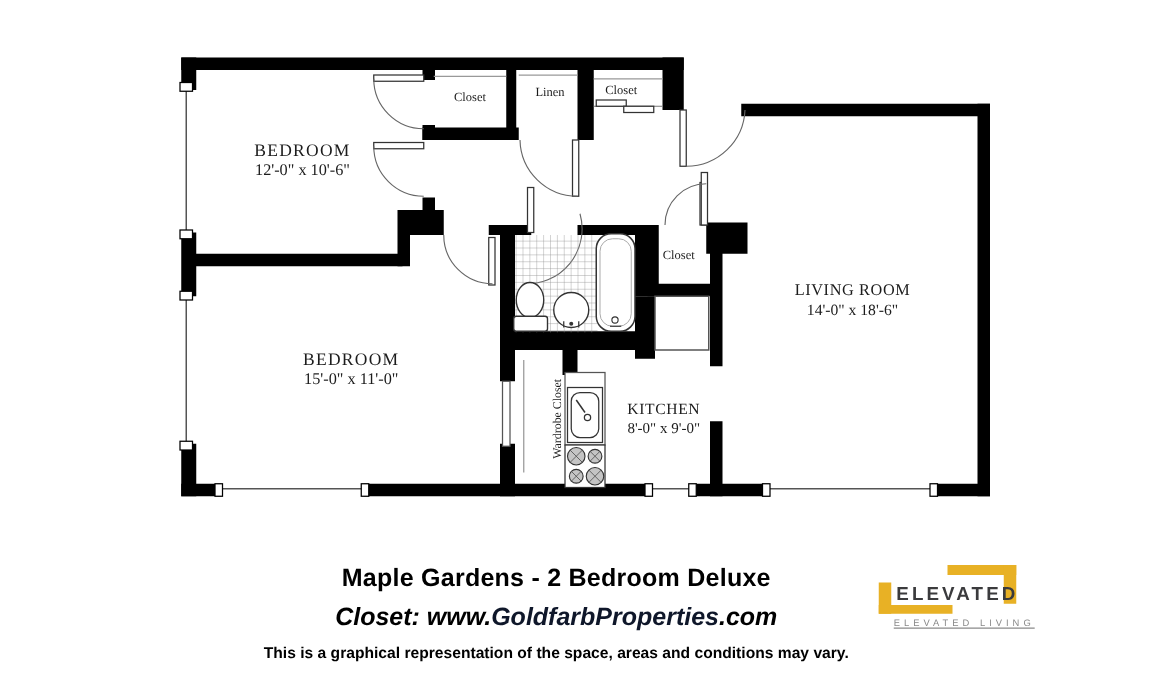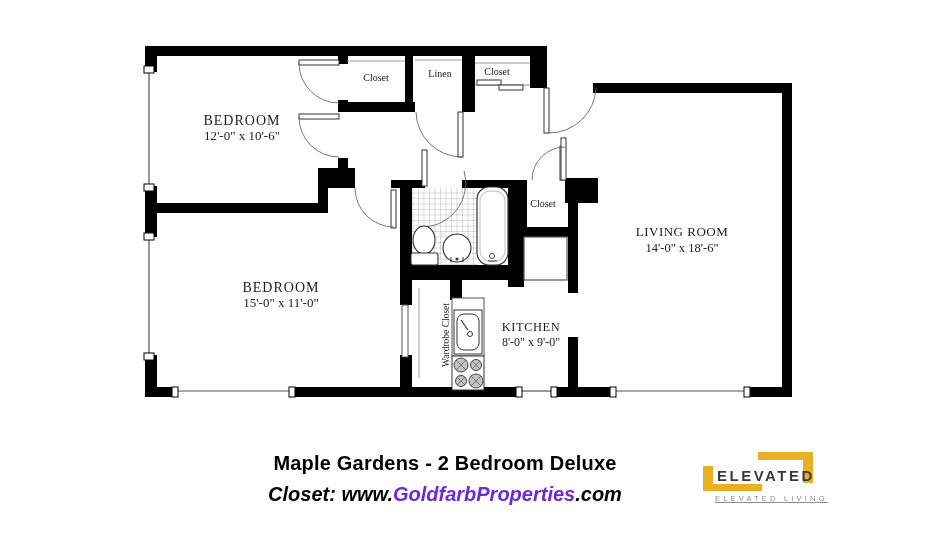--- a/index.html
+++ b/index.html
@@ -3,21 +3,21 @@
 <meta charset="utf-8">
 <style>
   html,body{margin:0;padding:0;background:#fff;}
   .page{position:relative;width:934px;height:560px;background:#ffffff;overflow:hidden;
         font-family:"Liberation Sans", sans-serif;}
   .plan-svg{position:absolute;left:0;top:0;}
   .plan-label{font-family:"Liberation Serif", serif;fill:#1c1c1c;}
   .footer-block{position:absolute;left:0;top:452px;width:890px;text-align:center;color:#000;}
   .plan-title{font-size:20px;font-weight:bold;letter-spacing:.2px;}
   .visit-line{margin-top:8px;font-size:20px;font-weight:bold;font-style:italic;}
-  .visit-gold{color:#6d28d9;}
+  .visit-gold{color:#0f172a;}
   .disclaimer{margin-top:9px;font-size:12.5px;font-weight:bold;}
   .logo{position:absolute;left:700px;top:448px;width:160px;height:64px;}
   .lg-bar{position:absolute;background:#E8B125;}
   .lg-bar.top{left:58px;top:4px;width:55px;height:8px;}
   .lg-bar.right{left:103px;top:4px;width:10px;height:31px;}
   .lg-bar.left{left:3px;top:18px;width:10px;height:25px;}
   .lg-bar.bottom{left:3px;top:36px;width:59px;height:7px;}
   .lg-text{position:absolute;left:17px;top:19px;font-size:15px;font-weight:bold;
            letter-spacing:2.5px;color:#3b3b3d;}
   .lg-tag{position:absolute;left:15px;top:46px;font-size:7.5px;letter-spacing:3.2px;color:#8a8a8a;text-decoration:underline;}
@@ -196,20 +196,21 @@
       <text class="plan-label" x="543" y="207" font-size="10">Closet</text>
       <text class="plan-label" x="449" y="335" font-size="9.5" transform="rotate(-90 449 335)">Wardrobe Closet</text>
     </g>
   </svg>
 
   <div class="footer-block">
     <div class="plan-title">Maple Gardens - 2 Bedroom Deluxe</div>
     <div class="visit-line">
       <span>Closet: www.</span><span class="visit-gold">GoldfarbProperties</span><span>.com</span>
     </div>
+    <div class="disclaimer">This is a graphical representation of the space, areas and conditions may vary.</div>
   </div>
 
   <div class="logo">
     <div class="lg-bar top"></div>
     <div class="lg-bar right"></div>
     <div class="lg-bar left"></div>
     <div class="lg-bar bottom"></div>
     <div class="lg-text">ELEVATED</div>
     <div class="lg-tag">ELEVATED LIVING</div>
   </div>

